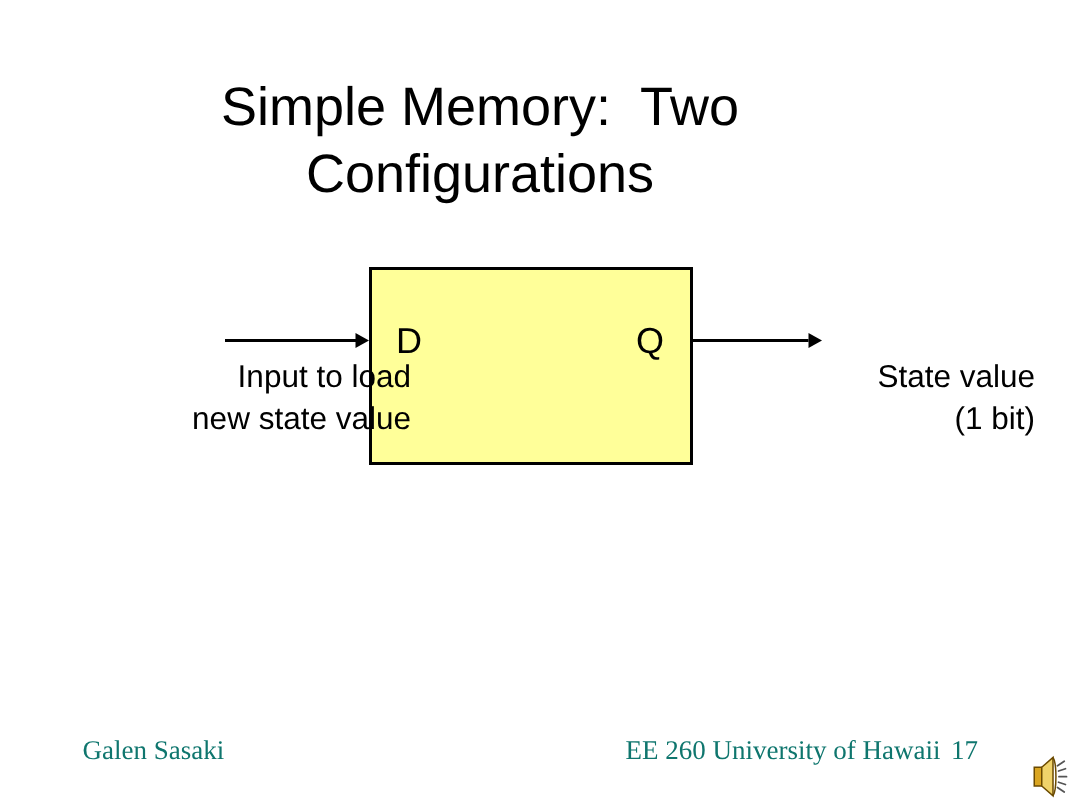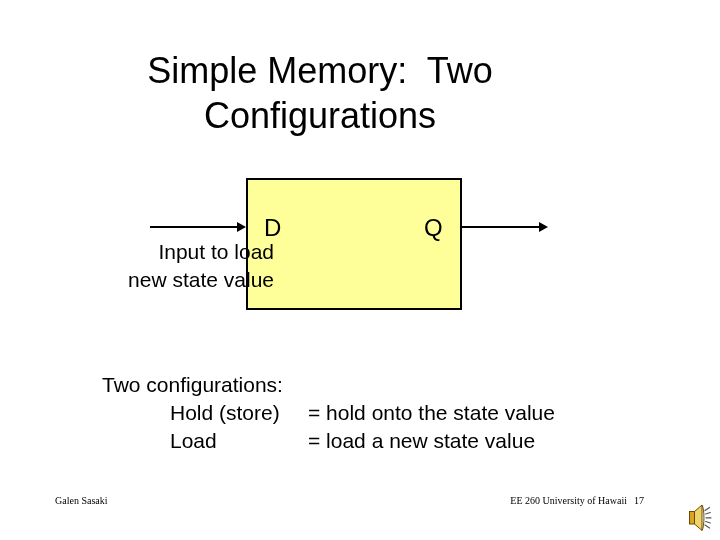--- a/index.html
+++ b/index.html
@@ -60,22 +60,22 @@
     position: absolute;
     left: 102px; top: 371px;
     font-size: 21px; line-height: 28px;
     white-space: nowrap;
   }
   .cfg-row { margin-left: 68px; }
   .cfg-term { display: inline-block; width: 138px; }
   .footer-item {
     position: absolute;
     font-family: "Liberation Serif", serif;
-    font-size: 10px; line-height: 17px;
-    color: #000000;
+    font-size: 18px; line-height: 17px;
+    color: #0f766e;
   }
   .footer-author { left: 55px; top: 492px; }
   .footer-course { left: 0; top: 492px; width: 627px; text-align: right; }
   .footer-page   { left: 634px; top: 492px; }
   .speaker { position: absolute; left: 687px; top: 503px; width: 25px; height: 30px; cursor: pointer; }
 </style>
 </head>
 <body>
 
 <div class="slide">
@@ -90,30 +90,23 @@
   <div class="port-label port-q">Q</div>
 
   <div class="arrow-line in-line"></div>
   <div class="arrow-head in-head"></div>
 
   <div class="arrow-line out-line"></div>
   <div class="arrow-head out-head"></div>
 
   <div class="caption caption-left">Input to load
 new state value</div>
+  <div class="caption caption-right">State value
+(1 bit)</div>
 
-  <div class="config-block">
-    <div>Two configurations:</div>
-    <div class="cfg-row">
-      <span class="cfg-term">Hold (store)</span><span class="cfg-def">= hold onto the state value</span>
-    </div>
-    <div class="cfg-row">
-      <span class="cfg-term">Load</span><span class="cfg-def">= load a new state value</span>
-    </div>
-  </div>
 
   <div class="footer-item footer-author">Galen Sasaki</div>
   <div class="footer-item footer-course">EE 260 University of Hawaii</div>
   <div class="footer-item footer-page">17</div>
 
   <div class="speaker">
     <svg width="25" height="30" viewBox="0 0 25 30" xmlns="http://www.w3.org/2000/svg">
       <rect x="2.5" y="8.5" width="5" height="12.5" fill="#DAA520" stroke="#6b4a00" stroke-width="1"></rect>
       <polygon points="7.5,8.5 15,2 15,27.5 7.5,21" fill="#F0D36A" stroke="#6b4a00" stroke-width="1"></polygon>
       <path d="M15,2 C17.6,6 17.6,23.5 15,27.5" fill="none" stroke="#6b4a00" stroke-width="1"></path>

